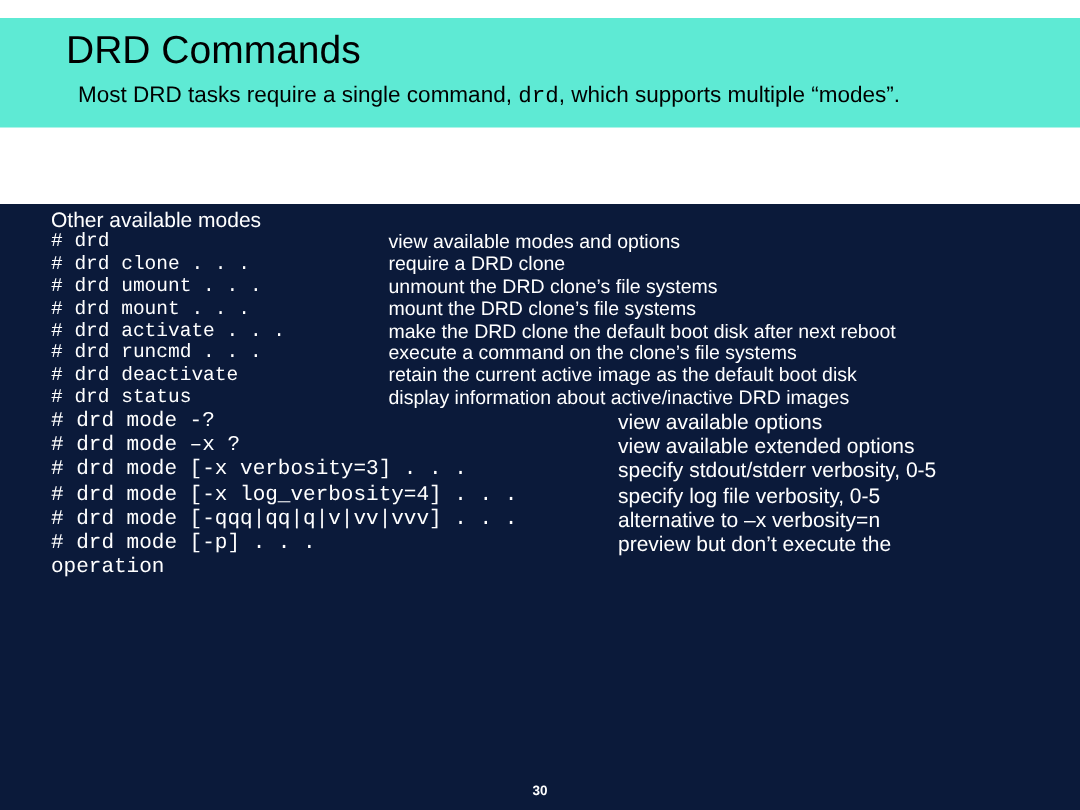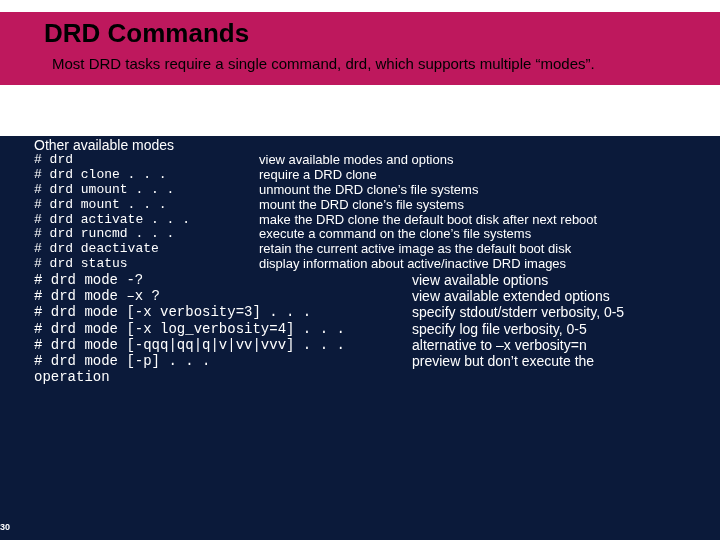--- a/index.html
+++ b/index.html
@@ -11,54 +11,55 @@
     position: relative;
   }
   .slide {
     position: absolute;
     left: 34px;
     top: 12px;
     width: 660px;
   }
   .title {
     font-size: 26px;
-    font-weight: bold;
+    font-weight: normal;
     color: #000;
-    background: #be185d;
+    background: #5eead4;
     padding: 6px 10px 36px 10px;
     margin-left: -34px;
     width: 720px;
     box-sizing: border-box;
     padding-left: 44px;
   }
   .intro {
     color: #000;
     font-size: 15px;
     margin-top: -30px;
     padding-left: 18px;
     line-height: 1.25;
     width: 600px;
   }
-  .mono { font-family: Liberation Sans, sans-serif; }
+  .mono { font-family: Liberation Mono, monospace; }
   .example-label { margin-top: 14px; font-size: 14px; }
   .example-cmd { font-family: "Courier New", monospace; font-size: 14px; margin-top: 1px; }
   .modes-label { margin-top: 16px; font-size: 14px; }
   .modes-row { display: flex; font-size: 13px; line-height: 1.15; }
   .modes-cmd { width: 225px; font-family: "Courier New", monospace; flex: 0 0 225px; }
   .modes-desc { flex: 1; }
   .opts-label { margin-top: 16px; font-size: 14px; }
   .opts-row { display: flex; font-size: 14px; line-height: 1.15; }
   .opts-cmd { width: 378px; font-family: "Courier New", monospace; flex: 0 0 378px; }
   .opts-desc { flex: 1; }
   .trail { font-size: 14px; font-family: Liberation Mono, monospace; }
   .pagenum {
     position: absolute;
     bottom: 8px;
     left: 0;
     width: 720px;
+    text-align: center;
     font-size: 9px;
     font-weight: bold;
     color: #fff;
   }
   
   .whitebg {
     position: absolute;
     left: 0; top: 0;
     width: 720px; height: 136px;
     background: #fff;

